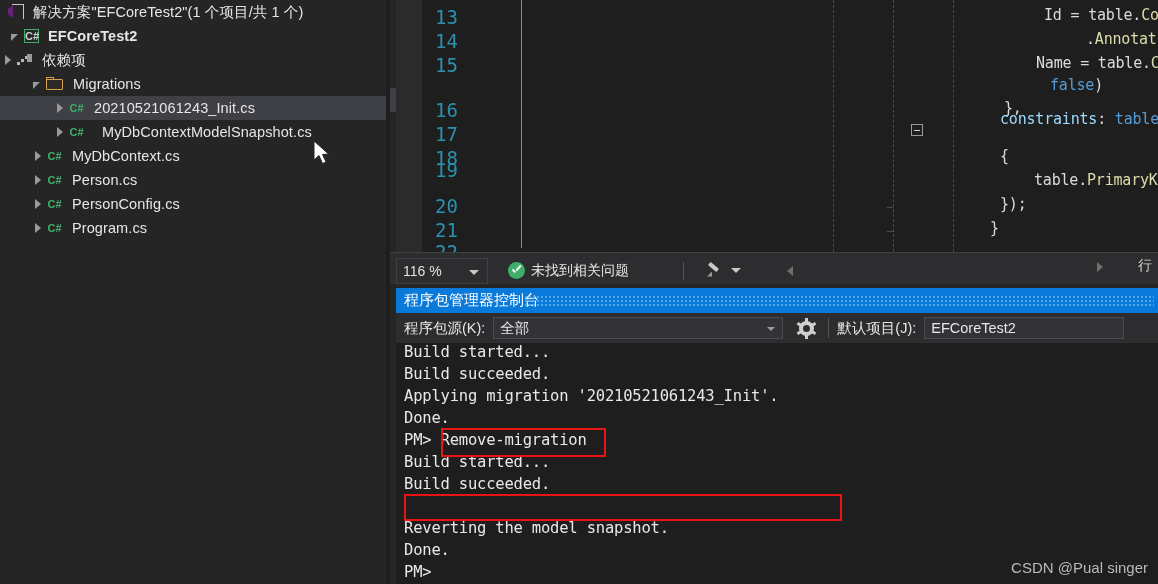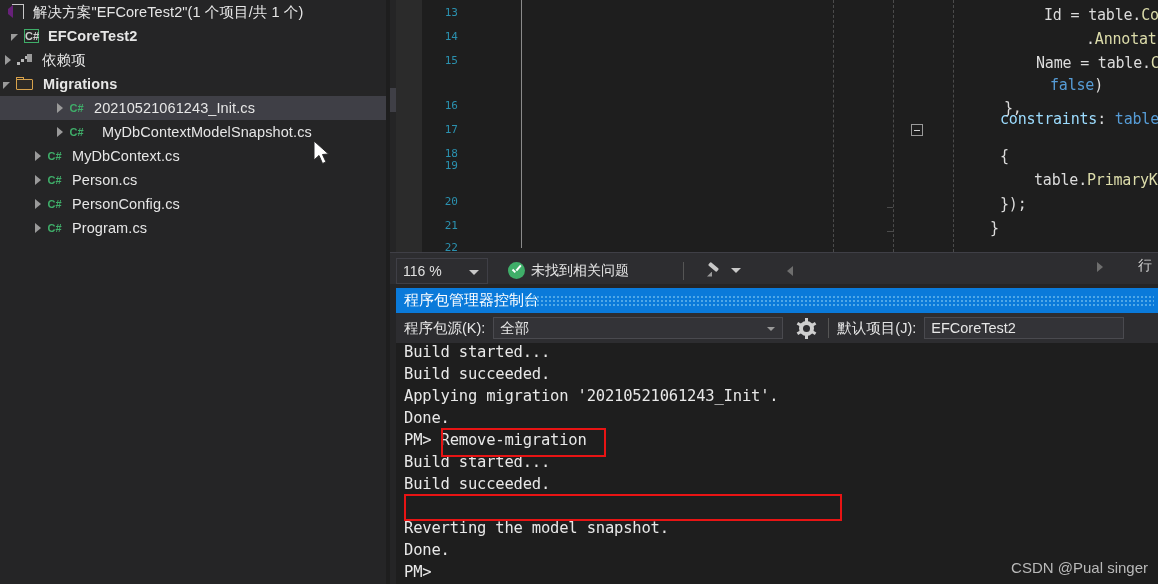--- a/index.html
+++ b/index.html
@@ -90,21 +90,21 @@
   }
   #editor-left-strip {
     position: absolute; left: 0; top: 0; width: 6px; height: 252px; background: #252526;
   }
   #editor-left-strip .handle { position: absolute; left: 0; top: 88px; width: 6px; height: 24px; background: #3f3f46; }
   #editor-margin {
     position: absolute; left: 6px; top: 0; width: 26px; height: 252px; background: #2b2b2b;
   }
   #linenums { position: absolute; left: 32px; top: 0; width: 42px; height: 252px; }
   .lnum {
-    position: absolute; right: 6px; color: #2b91af; font-size: 11px;
+    position: absolute; right: 6px; color: #2b91af; font-size: 19px;
     font-family: "DejaVu Sans Mono", monospace;
   }
   #codearea { position: absolute; left: 74px; top: 0; right: 0; height: 252px; }
   .codeline {
     position: absolute; white-space: pre; font-size: 15px;
     font-family: "DejaVu Sans Mono", monospace; color: #dcdcdc; letter-spacing: -.2px;
   }
   .tk-kw   { color: #569cd6; }
   .tk-meth { color: #dcdcaa; }
   .tk-param{ color: #9cdcfe; }
@@ -289,21 +289,21 @@
       <span class="twisty closed"></span>
       <span class="ico ico-dep">
         <i class="a"></i>
           <i class="b"></i>
           <i class="c"></i>
           <i class="d"></i>
       </span>
       <span class="se-label" style="margin-left:9px;">依赖项</span>
     </div>
 
-    <div class="se-row" style="font-weight:bold;">
+    <div class="se-row" style="padding-left:30px;">
       <span class="twisty open"></span>
       <span class="ico ico-folder">
         <span class="tab"></span>
           <span class="f"></span>
       </span>
       <span class="se-label" style="margin-left:9px;">Migrations</span>
     </div>
 
     <div class="se-row selected" style="padding-left:52px;">
       <span class="twisty closed"></span>

